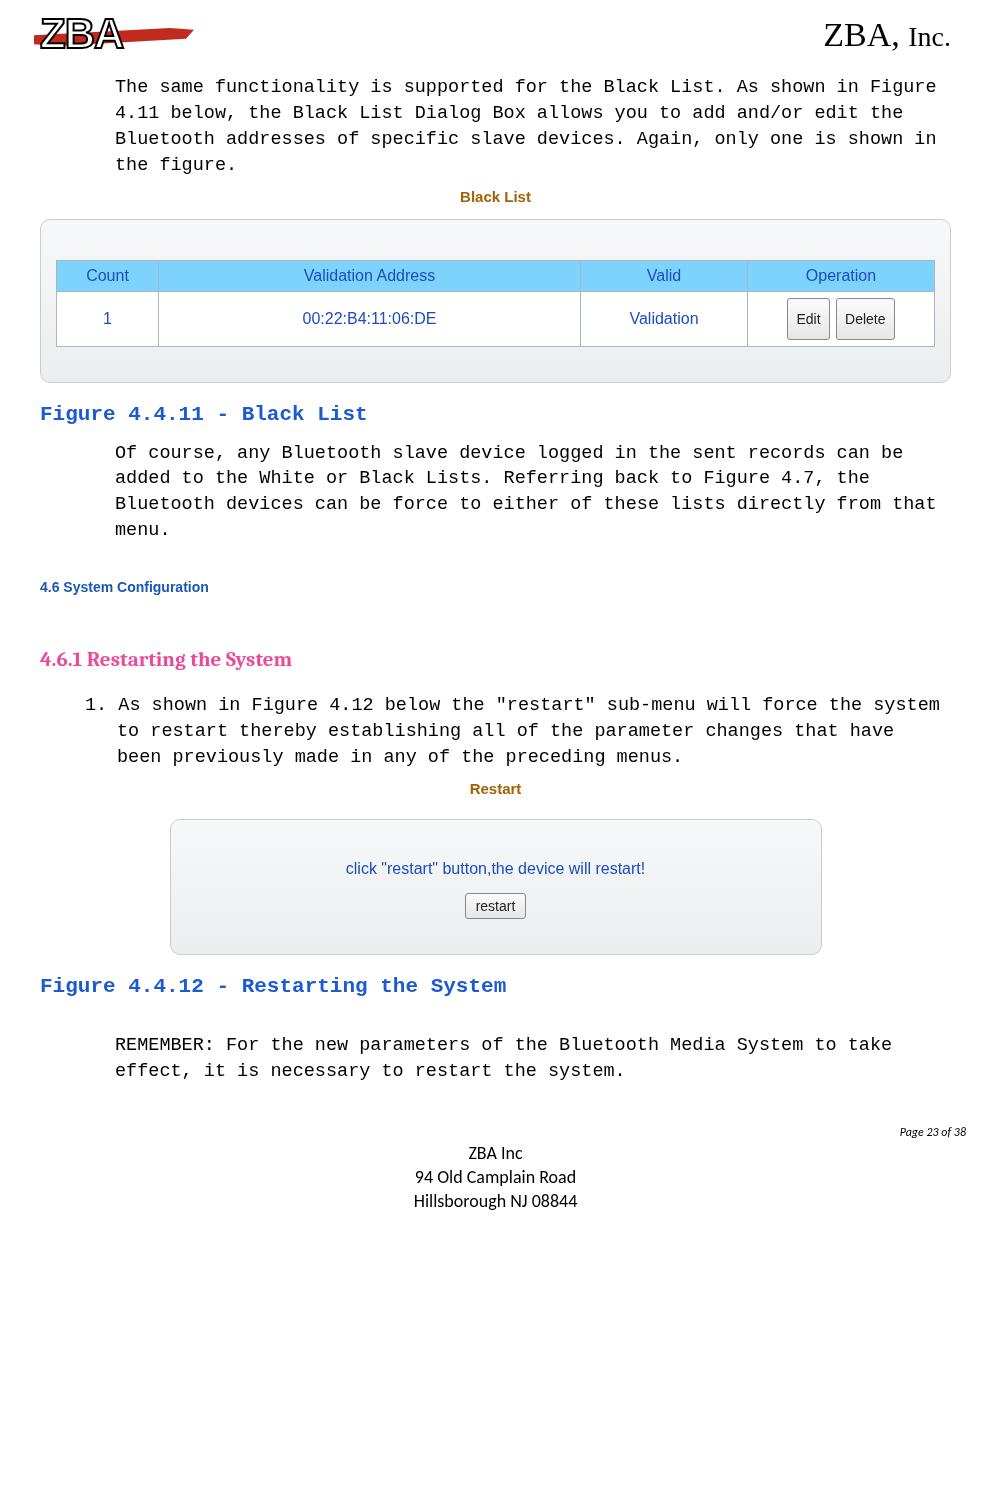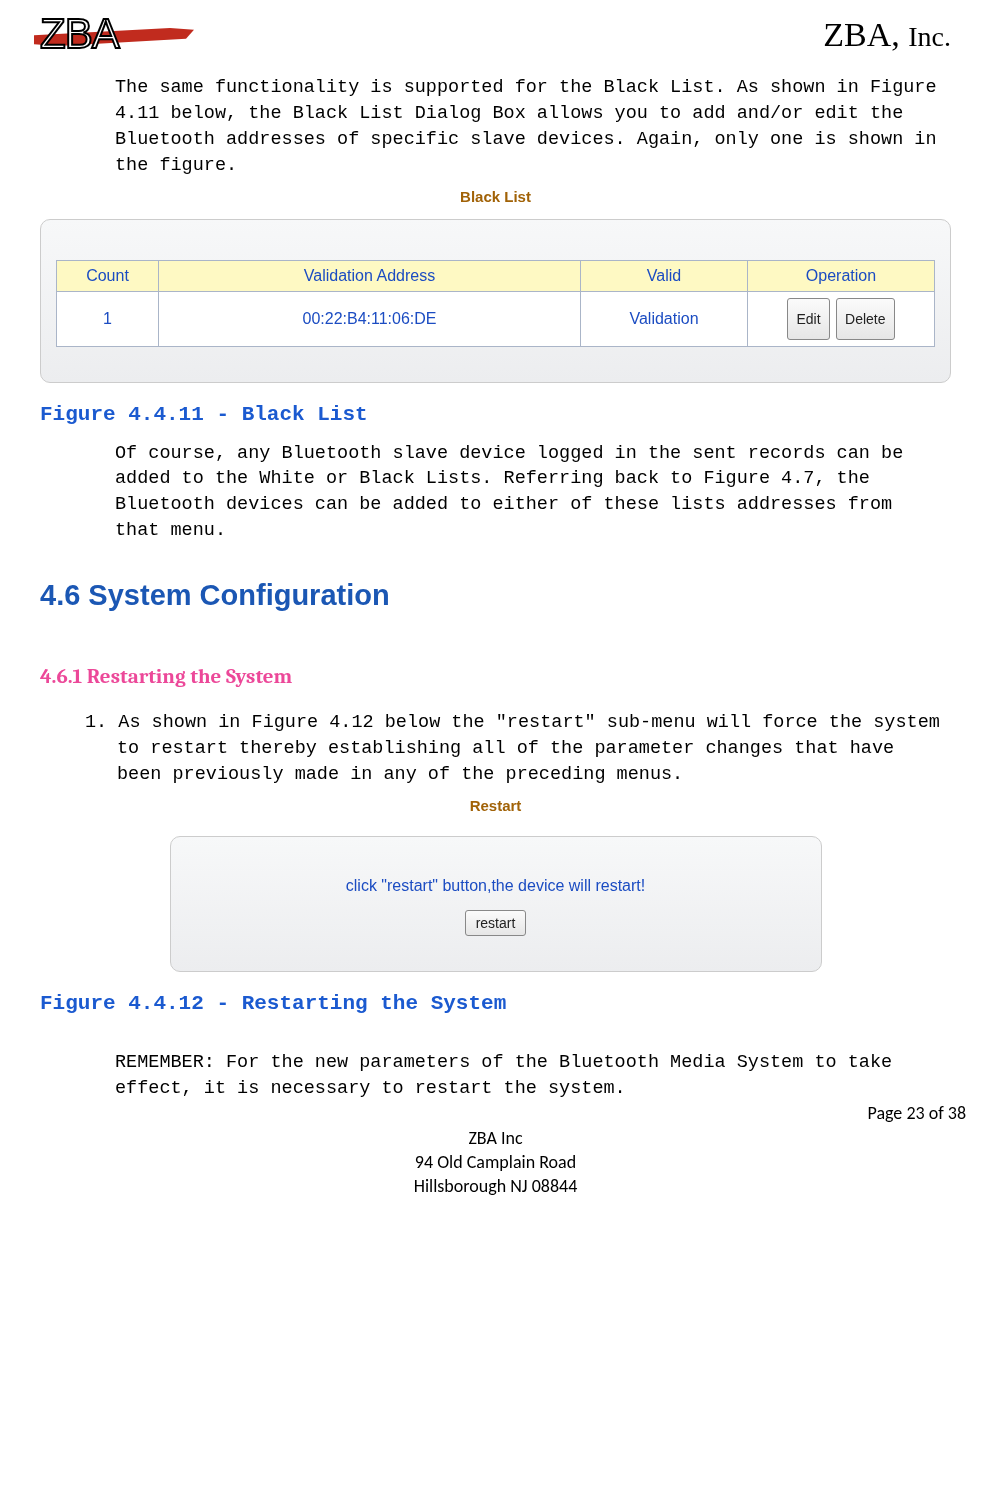--- a/index.html
+++ b/index.html
@@ -20,21 +20,21 @@
     margin-bottom: 10px;
   }
   .logo {
     position: relative;
     width: 150px;
     height: 50px;
   }
   .logo-text {
     font-family: Impact, "Arial Black", sans-serif;
     font-size: 42px;
-    font-weight: 400;
+    font-weight: 700;
     letter-spacing: -1px;
     -webkit-text-stroke: 2px #000;
     color: #fff;
     position: relative;
     z-index: 2;
   }
   .logo-shape {
     position: absolute;
     top: 18px;
     left: -6px;
@@ -85,21 +85,21 @@
   }
   table.bl th, table.bl td {
     border: 1px solid #aab5c8;
     padding: 6px 8px;
     font-family: Verdana, sans-serif;
     font-size: 16px;
     color: #1b4cc2;
     text-align: center;
   }
   table.bl th {
-    background: #fef9c3;
+    background: #7dd3fc;
     font-weight: normal;
   }
   .btn {
     border: 1px solid #888;
     background: linear-gradient(#fbfbfb,#e6e6e6);
     border-radius: 3px;
     padding: 12px 8px;
     font-family: Verdana, sans-serif;
     font-size: 14px;
     color: #222;
@@ -108,21 +108,21 @@
   }
   .figure-caption {
     font-family: Liberation Mono, monospace;
     font-size: 21px;
     font-weight: bold;
     color: #1b5ad0;
     margin-top: 20px;
   }
   .sec-heading {
     font-family: Arial, sans-serif;
-    font-size: 29px;
+    font-size: 14px;
     font-weight: bold;
     color: #1b57b4;
     margin-top: 35px;
     position: relative;
   }
   .sub-heading {
     font-family: Cambria, "Times New Roman", serif;
     font-size: 21px;
     font-weight: bold;
     color: #ec4899;
@@ -141,22 +141,24 @@
   .restart-text {
     font-family: Verdana, sans-serif;
     font-size: 16px;
     color: #1b4cc2;
     margin-top: 10px;
     margin-bottom: 15px;
   }
   .page-num {
     text-align: right;
     font-family: Calibri, sans-serif;
-    font-size: 18px;
+    font-size: 12px;
+    margin-top: 40px;
     margin-right: -15px;
+    font-style: italic;
   }
   .footer {
     text-align: center;
     font-family: Calibri, sans-serif;
     font-size: 18px;
     line-height: 1.35;
     margin-top: 2px;
   }
 </style>
 </head>
@@ -193,21 +195,21 @@
         <button class="btn">Edit</button>
         <button class="btn">Delete</button>
       </td>
     </tr>
   </tbody>
       </table>
 </div>
 
 <div class="figure-caption">Figure 4.4.11 - Black List</div>
 
-<div class="body-text">Of course, any Bluetooth slave device logged in the sent records can be added to the White or Black Lists.  Referring back to Figure 4.7, the Bluetooth devices can be added to either of these lists addresses from that menu.</div>
+<div class="body-text">Of course, any Bluetooth slave device logged in the sent records can be added to the White or Black Lists.  Referring back to Figure 4.7, the Bluetooth devices can be force to either of these lists directly from that menu.</div>
 
 <div class="sec-heading">4.6   System Configuration</div>
 
 <div class="sub-heading">4.6.1    Restarting the System</div>
 
 <div class="numbered">1. As shown in Figure 4.12 below the "restart" sub-menu will force the system to restart thereby establishing all of the parameter changes that have been previously made in any of the preceding menus.</div>
 
 <div class="panel-title">Restart</div>
 <div class="panel restart-panel">
   <div class="restart-text">click "restart" button,the device will restart!</div>

